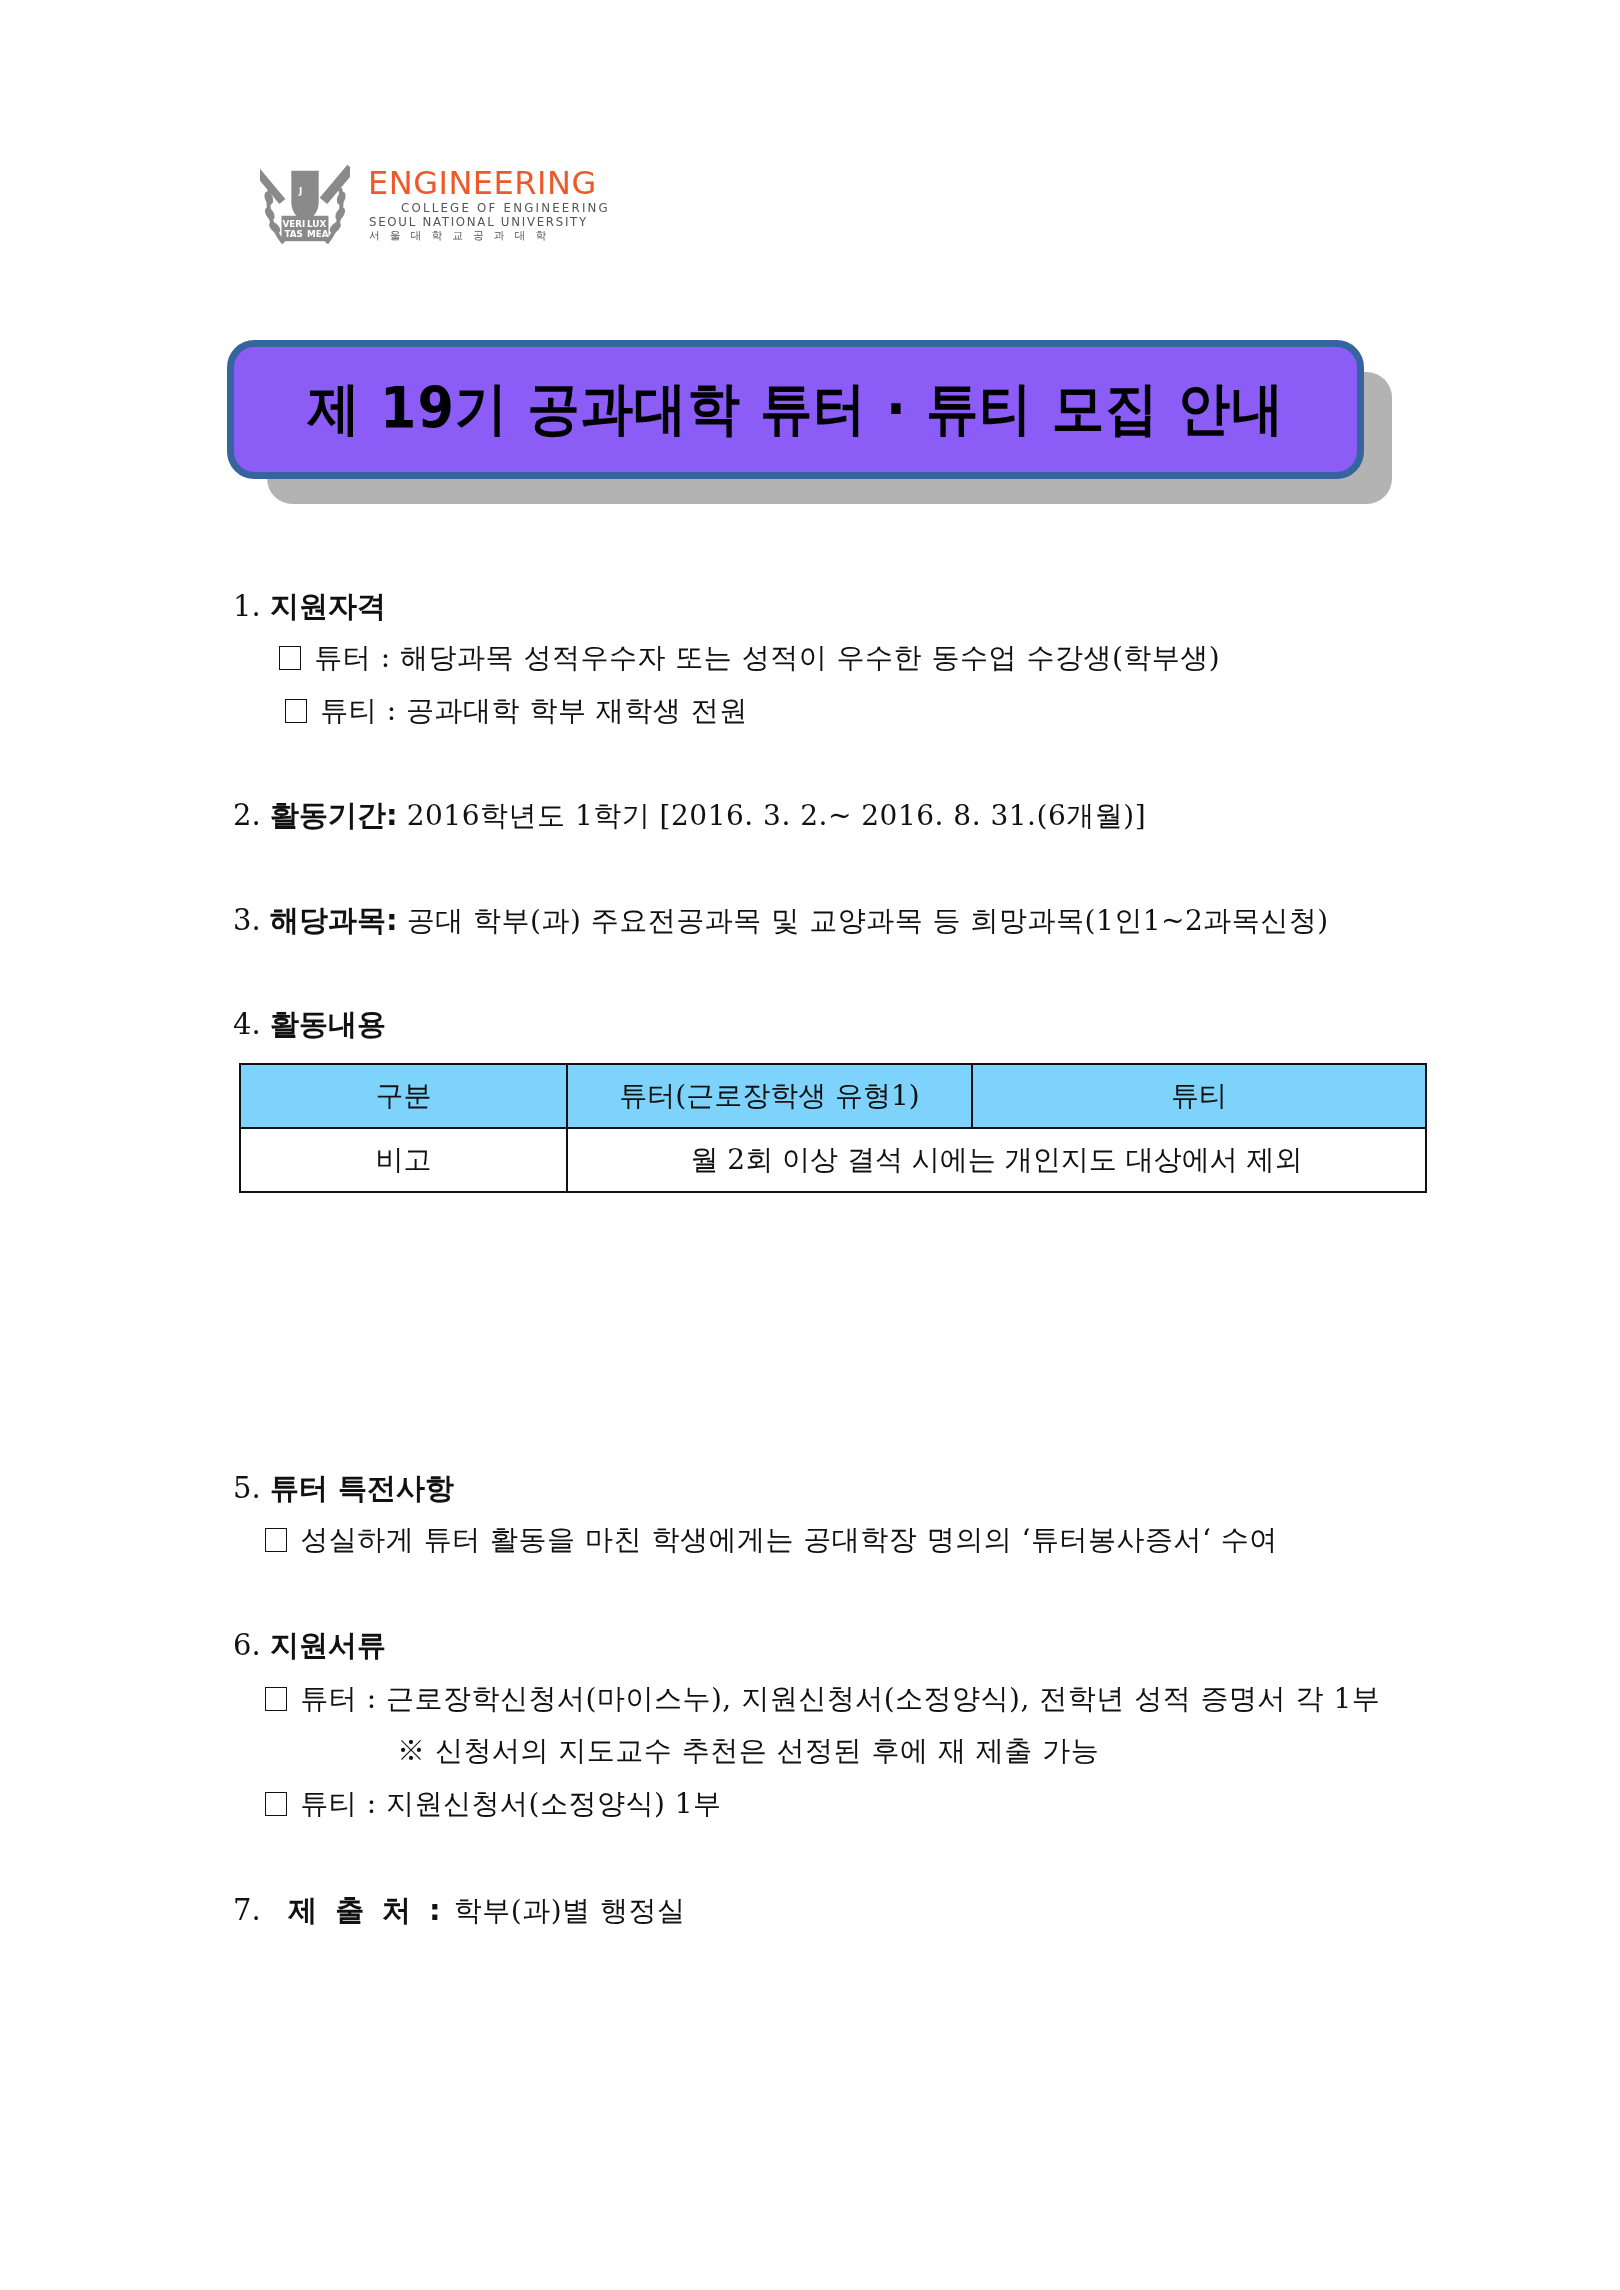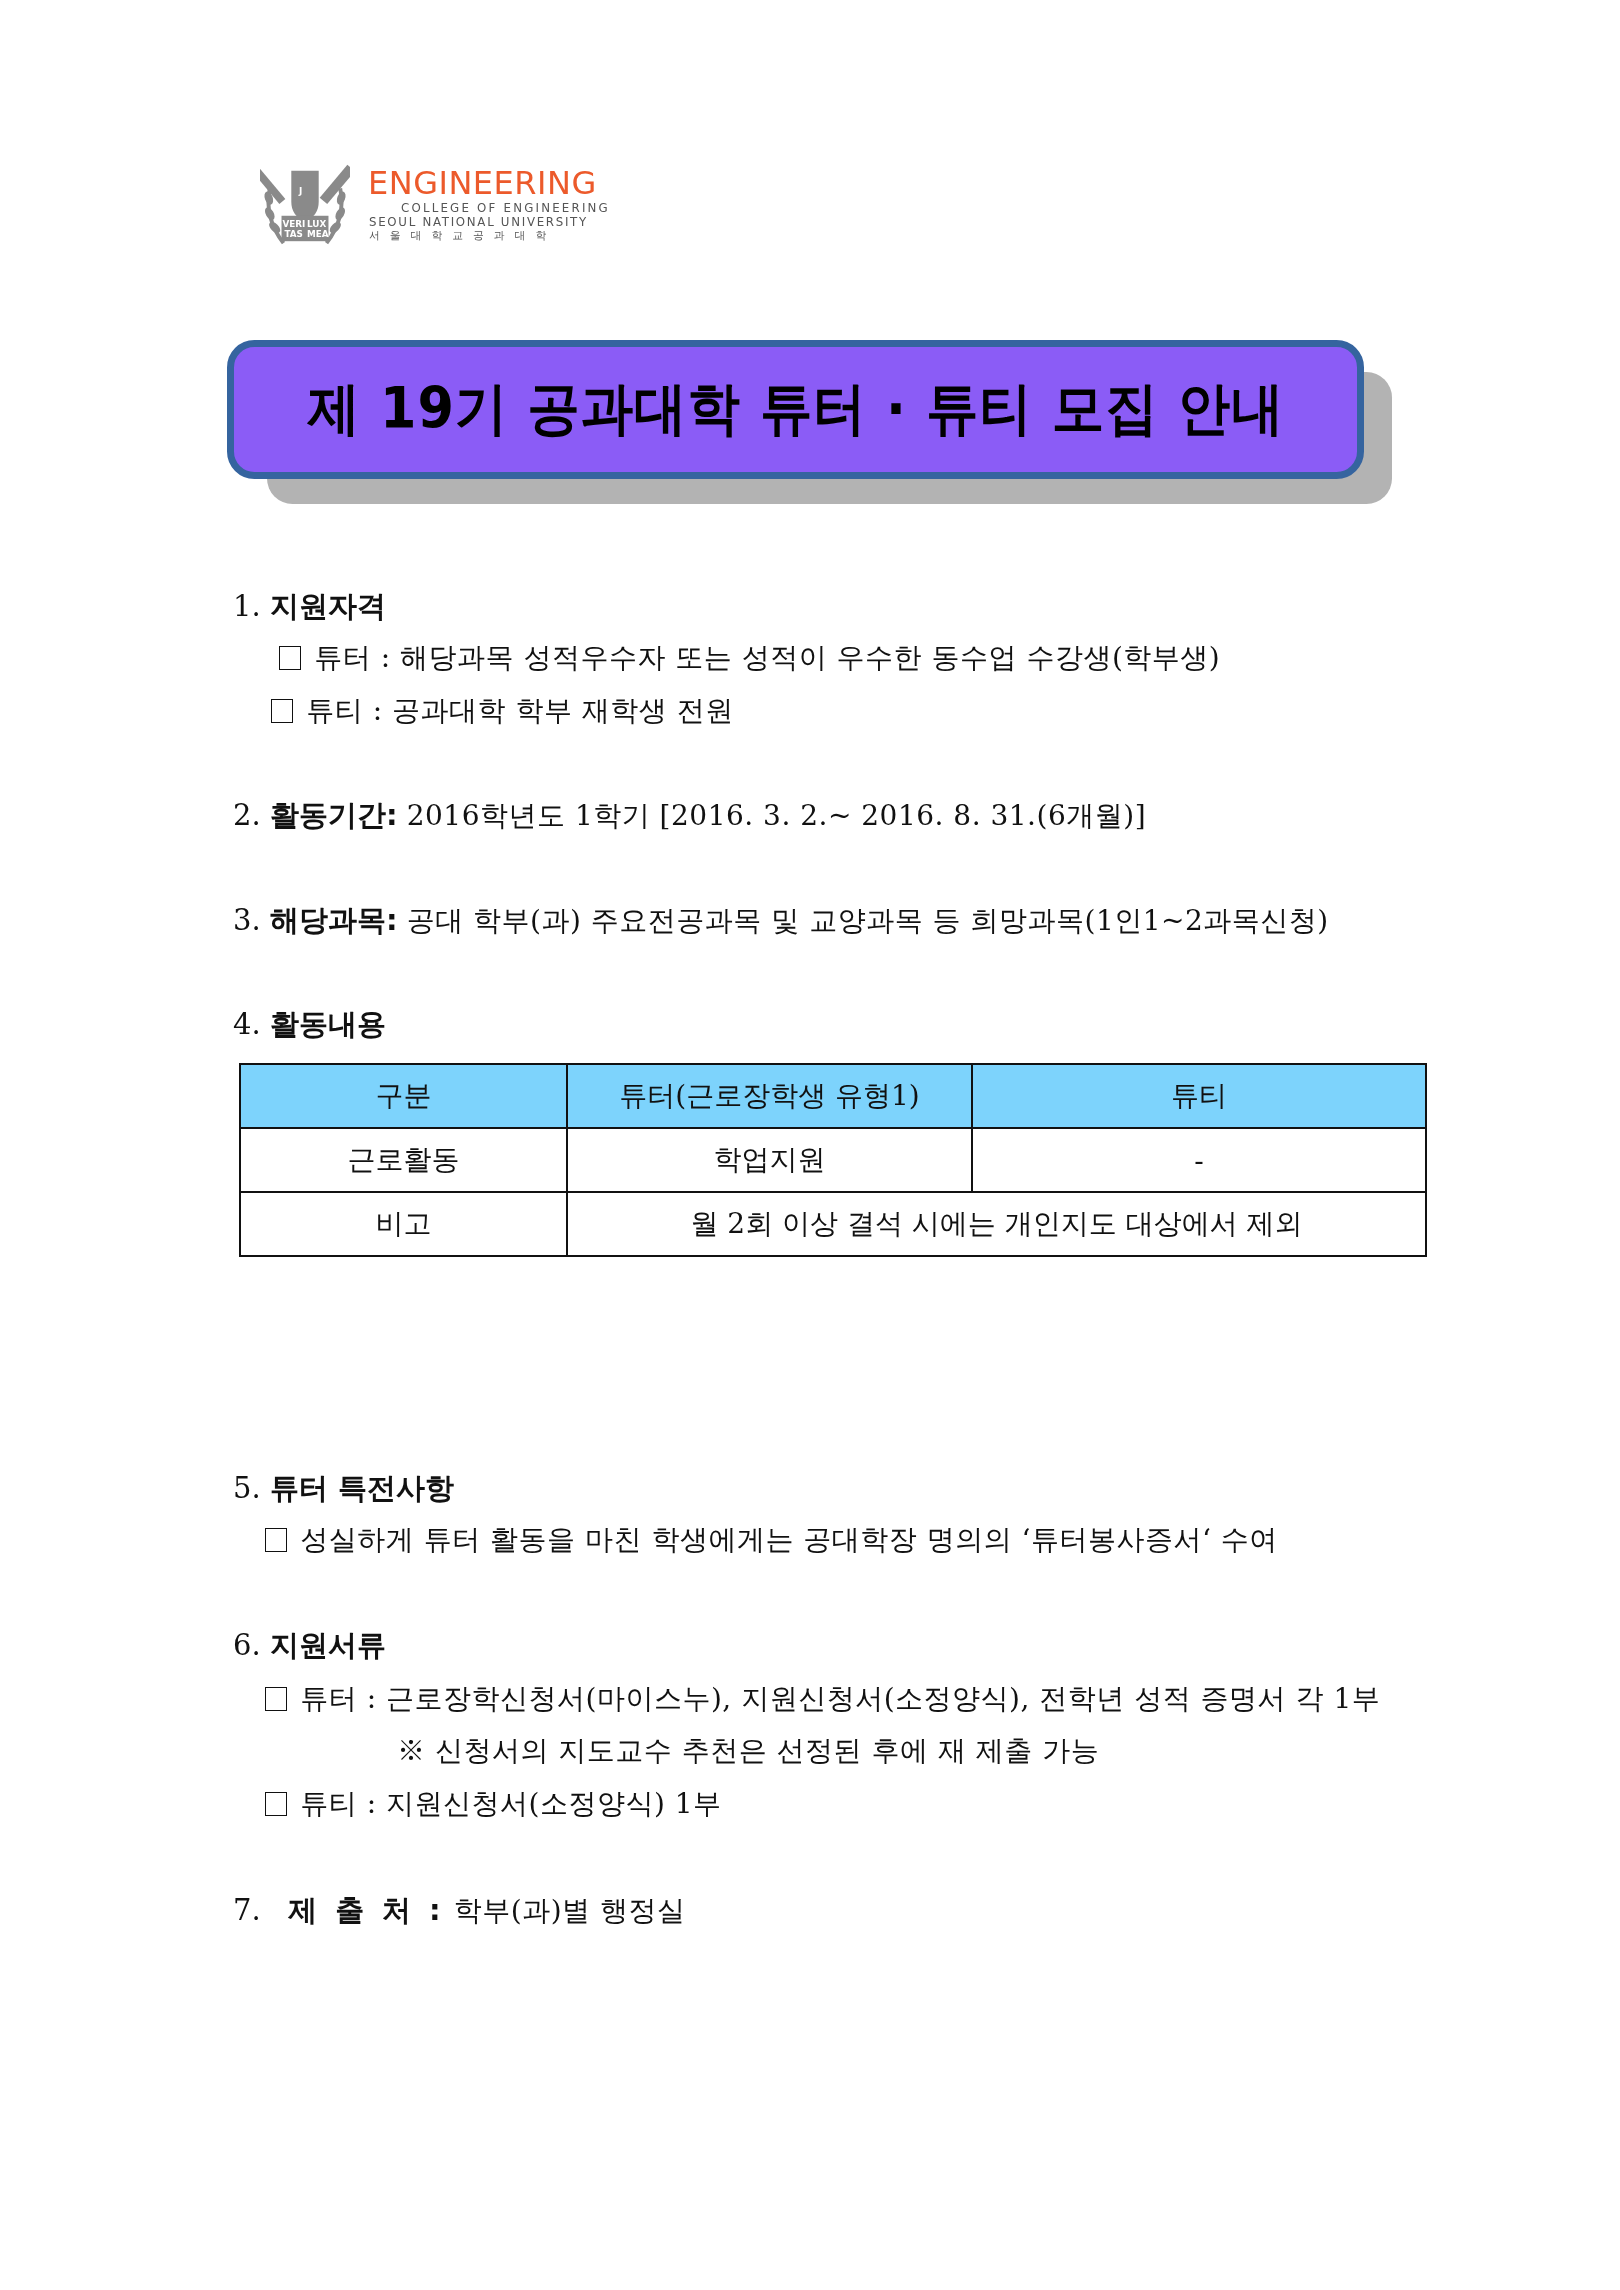--- a/index.html
+++ b/index.html
@@ -77,21 +77,21 @@
   <span class="title-text">제 19기 공과대학 튜터 · 튜티 모집 안내</span>
 </div>
 
 <div class="abs h" style="left:233px; top:592px;">
   <span>1.</span>
   <b>지원자격</b>
 </div>
 <div class="abs t" style="left:279px; top:644px;">
   <span class="cb"></span><span>튜터 : 해당과목 성적우수자 또는 성적이 우수한 동수업 수강생(학부생)</span>
 </div>
-<div class="abs t" style="left:271px; top:697px;">
+<div class="abs t" style="left:285px; top:697px;">
   <span class="cb"></span><span>튜티 : 공과대학 학부 재학생 전원</span>
 </div>
 
 <div class="abs h" style="left:233px; top:801px;">
   <span>2.</span>
   <b>활동기간:</b>
   <span class="t">2016학년도 1학기 [2016. 3. 2.~ 2016. 8. 31.(6개월)]</span>
 </div>
 
 <div class="abs h" style="left:233px; top:906px;">
@@ -104,25 +104,20 @@
   <span>4.</span>
   <b>활동내용</b>
 </div>
 
 <table class="tbl">
   <tbody>
       <tr>
     <th class="c1">구분</th>
     <th class="c2">튜터(근로장학생 유형1)</th>
     <th class="c3">튜티</th>
-  </tr>
-  <tr>
-    <td>근로활동</td>
-    <td>학업지원</td>
-    <td>-</td>
   </tr>
   <tr>
     <td>비고</td>
     <td colspan="2">월 2회 이상 결석 시에는 개인지도 대상에서 제외</td>
   </tr>
 </tbody>
   </table>
 
 <div class="abs h" style="left:233px; top:1474px;">
   <span>5.</span>

